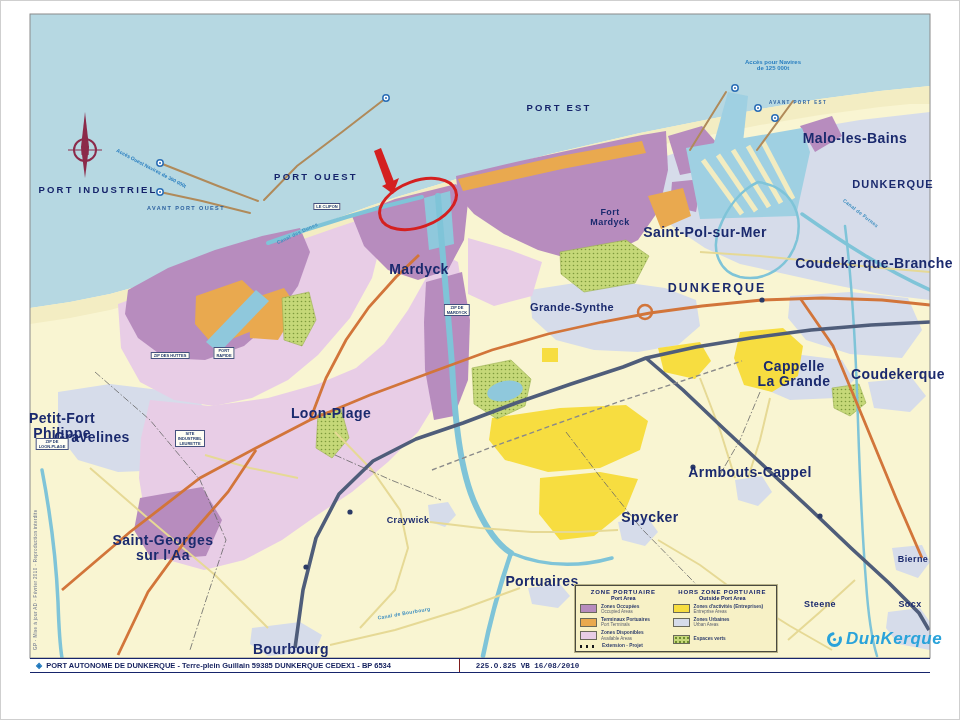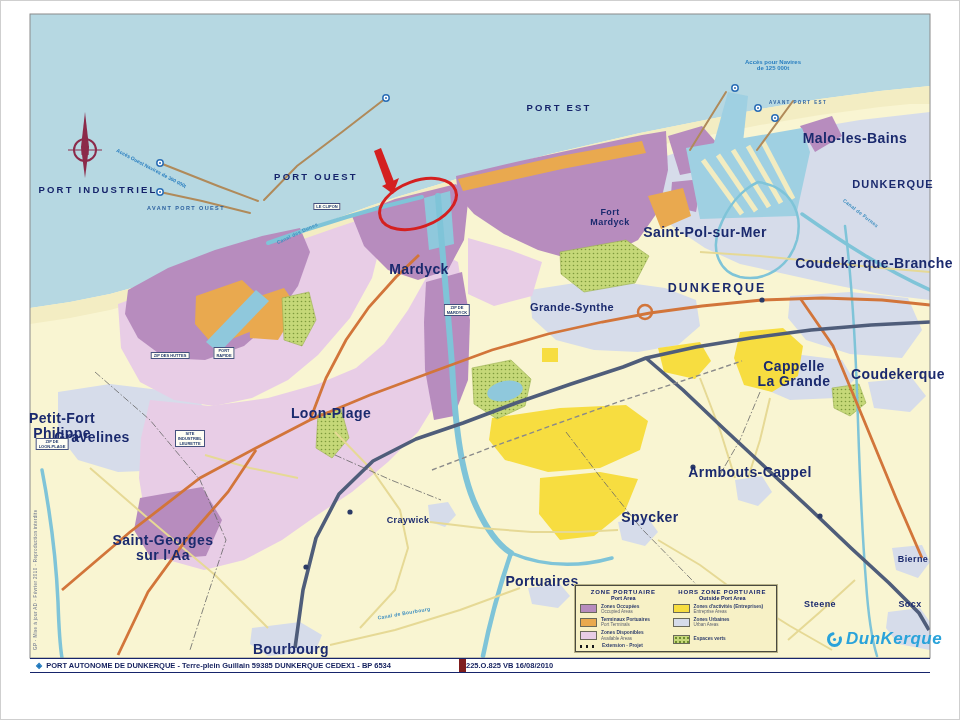--- a/index.html
+++ b/index.html
@@ -29,21 +29,21 @@
   .legend-row{display:flex;align-items:center;gap:4px;margin-top:2.6px;}
   .swatch{width:15px;height:7px;border:0.5px solid #6a6a5a;flex:0 0 auto;}
   .swatch-dotted{width:18px;height:3px;border:none;background:repeating-linear-gradient(90deg,#16161a 0 2.5px,transparent 2.5px 6px);}
   .swatch-green{background-image:radial-gradient(circle at 2px 2px,#6d8c2f 0.8px,transparent 0.9px);background-size:4px 4px;}
   .legend-fr{font-size:4.8px;font-weight:bold;color:#31406e;line-height:1.15;}
   .legend-en{font-size:4.5px;color:#5a5f6e;line-height:1.15;}
   
   .footer{position:absolute;left:30px;top:658px;width:900px;height:15px;background:#fff;border-top:1.2px solid #16246b;border-bottom:1.2px solid #16246b;display:flex;align-items:center;box-sizing:border-box;color:#14205e;font-size:7.5px;font-weight:bold;}
   .footer-left{flex:0 0 423px;display:flex;align-items:center;gap:4px;padding-left:6px;}
   .footer-center{flex:1;border-left:1px solid #16246b;padding-left:6px;height:100%;display:flex;align-items:center;}
-  .footer-right{flex:0 0 135px;border-left:7px solid #7f1d1d;height:100%;display:flex;align-items:center;justify-content:flex-start;padding-right:4px;}
+  .footer-right{flex:0 0 135px;border-left:1px solid #7f1d1d;height:100%;display:flex;align-items:center;justify-content:center;padding-right:4px;font-family:Liberation Mono, monospace;}
   .footer-icon{color:#1b75bb;font-size:8px;}
   
   .logo{position:absolute;left:826px;top:629px;display:flex;align-items:center;gap:3px;}
   .logo-text{font-size:17px;font-weight:bold;font-style:italic;color:#2aa3da;letter-spacing:.5px;}
 </style>
 </head>
 <body>
 
 <div class="page">
 

